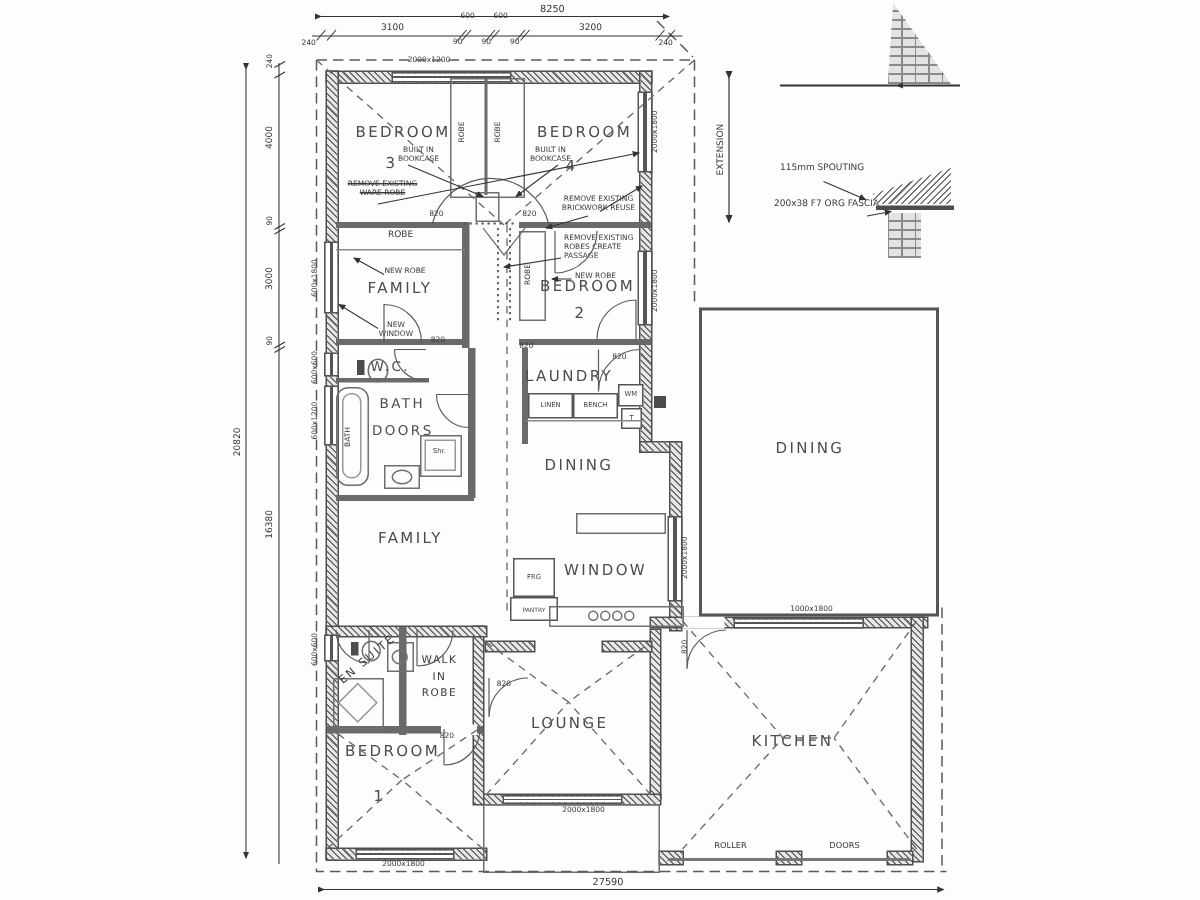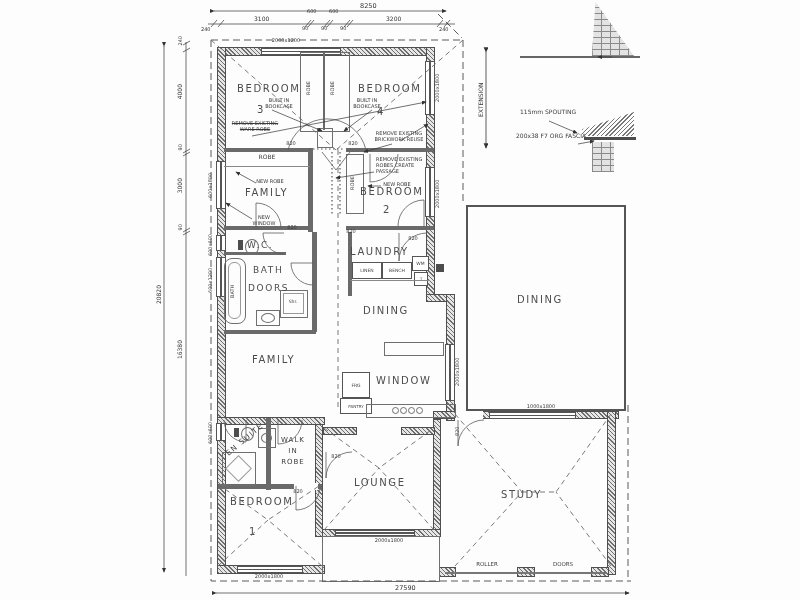--- a/index.html
+++ b/index.html
@@ -196,21 +196,21 @@
   <div class="lbl" style="left:383px;top:204px">2</div>
   <div class="lbl" style="left:247px;top:240px;font-size:9px">W.C.</div>
   <div class="lbl" style="left:253px;top:265px;font-size:9px">BATH</div>
   <div class="lbl" style="left:248px;top:283px;font-size:9px">DOORS</div>
   <div class="lbl" style="left:350px;top:246px">LAUNDRY</div>
   <div class="lbl" style="left:363px;top:305px">DINING</div>
   <div class="lbl" style="left:252px;top:354px">FAMILY</div>
   <div class="lbl" style="left:376px;top:375px">WINDOW</div>
   <div class="lbl" style="left:517px;top:294px">DINING</div>
   <div class="lbl" style="left:354px;top:477px">LOUNGE</div>
-  <div class="lbl" style="left:501px;top:489px">STUDY</div>
+  <div class="lbl" style="left:501px;top:489px">KITCHEN</div>
   <div class="lbl" style="left:230px;top:496px">BEDROOM</div>
   <div class="lbl" style="left:249px;top:526px">1</div>
   <div class="sm" style="left:277px;top:436px;width:32px;font-size:7px;letter-spacing:1px">WALK</div>
   <div class="sm" style="left:286px;top:447px;width:14px;font-size:7px;letter-spacing:1px">IN</div>
   <div class="sm" style="left:277px;top:458px;width:32px;font-size:7px;letter-spacing:1px">ROBE</div>
   <div class="sm" style="left:224px;top:452px;width:48px;font-size:7.5px;letter-spacing:1.5px;transform:rotate(-40deg);transform-origin:left top">EN SUITE</div>
 
   <div class="sm vt" style="left:306px;top:68px;height:40px">ROBE</div>
   <div class="sm vt" style="left:330px;top:68px;height:40px">ROBE</div>
   <div class="sm" style="left:247px;top:154px;width:40px;font-size:6px">ROBE</div>

